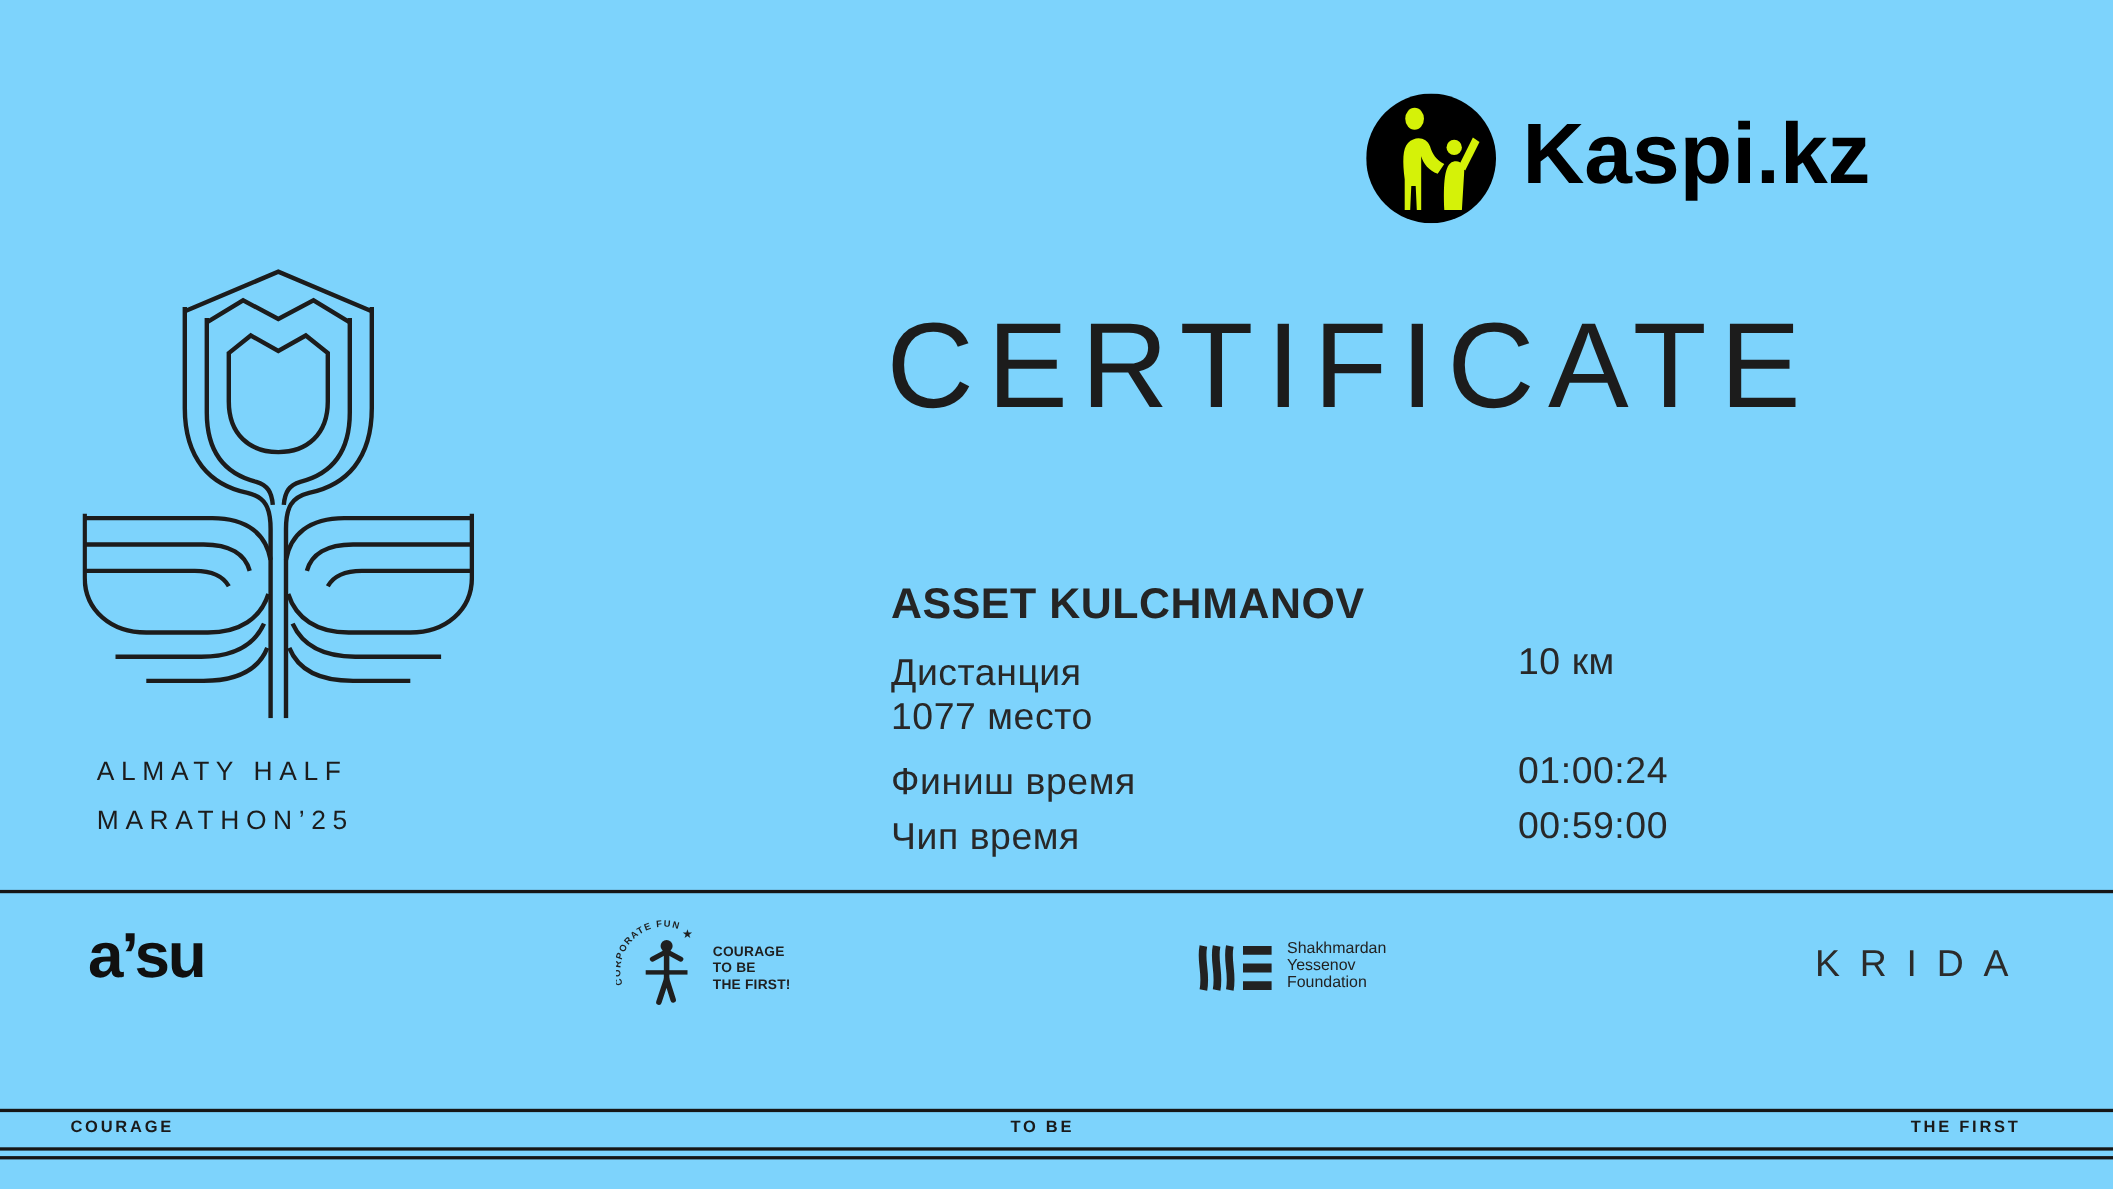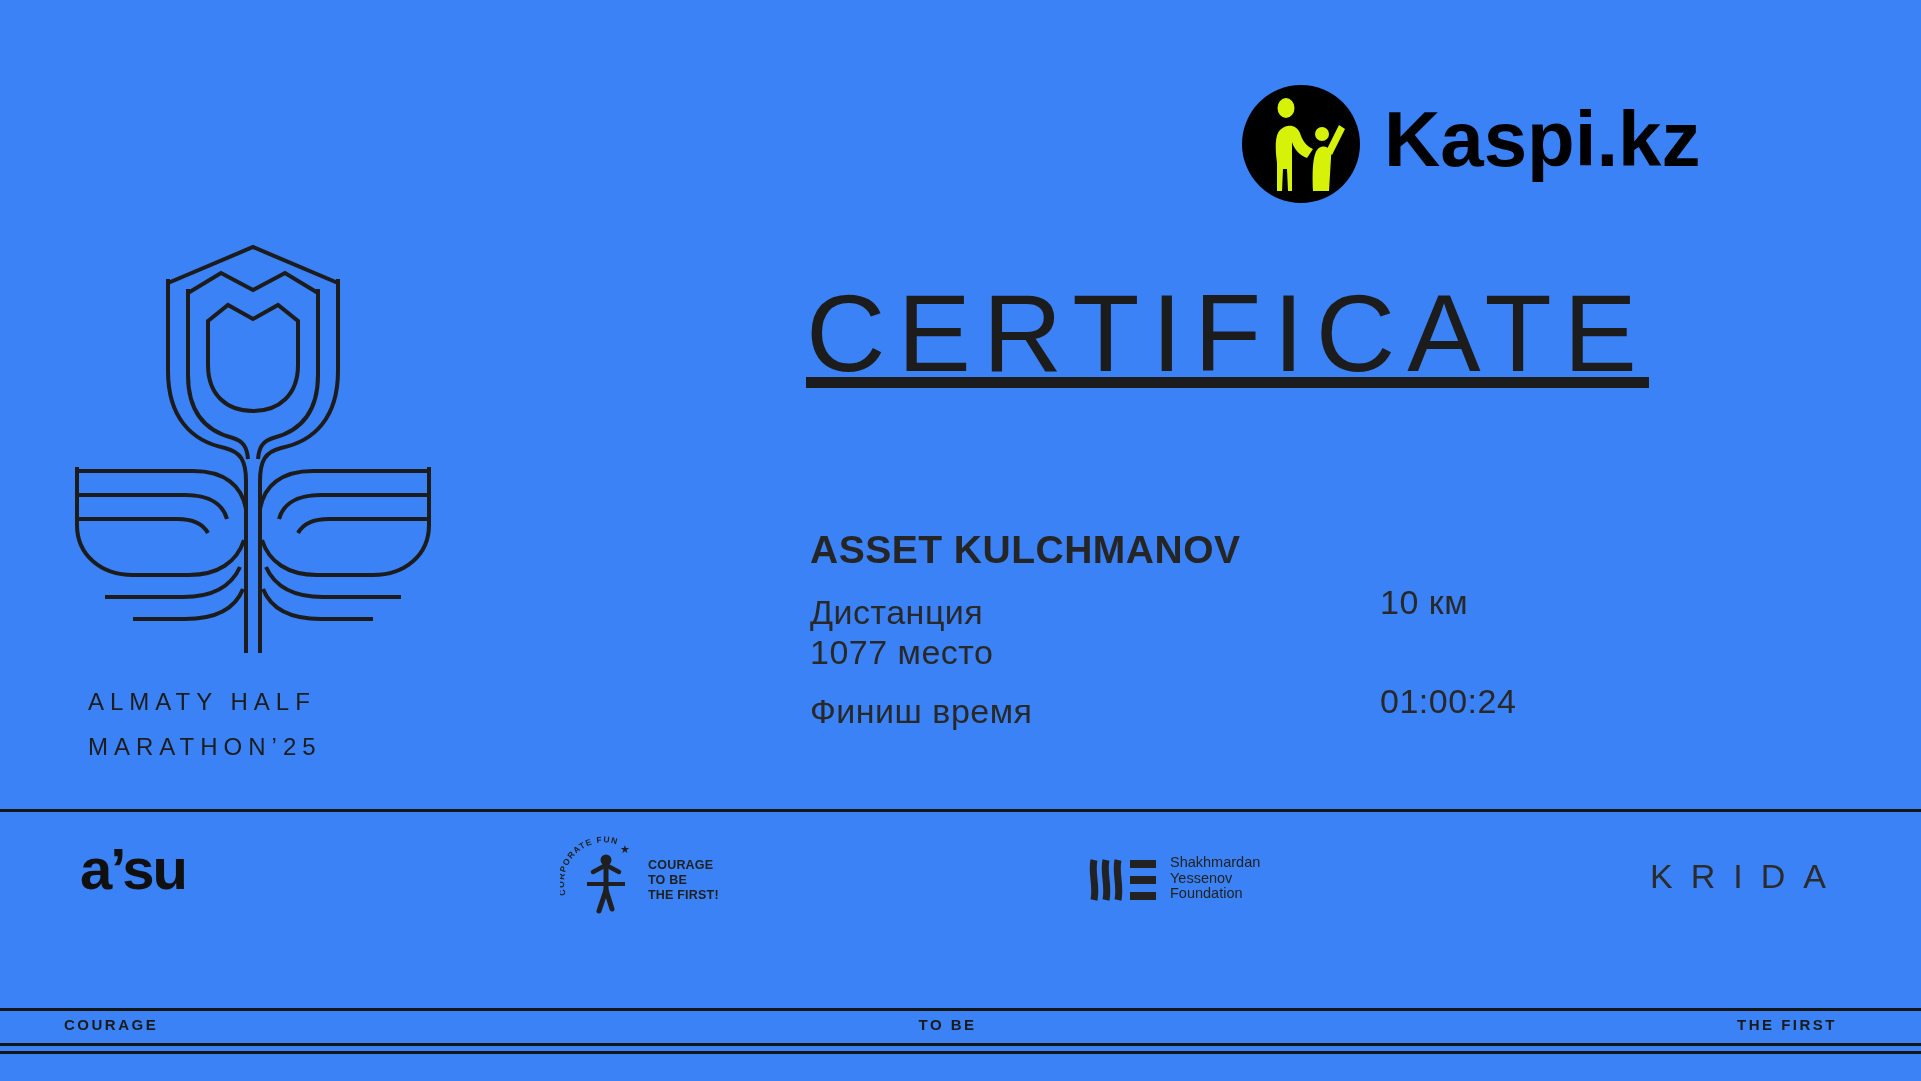--- a/index.html
+++ b/index.html
@@ -1,32 +1,32 @@
 <!DOCTYPE html>
 <html><head>
 <meta charset="utf-8">
 <style>
   html,body{margin:0;padding:0;background:#D5F208;}
-  .stage{position:relative;width:1921px;height:1081px;background:#3b82f6;overflow:hidden;
+  .stage{position:relative;width:1921px;height:1081px;background:#7dd3fc;overflow:hidden;
          font-family:"Liberation Sans",sans-serif;color:#2A2A2A;}
   .hr{position:absolute;left:0;width:1921px;height:3px;background:#161616;}
 
   
   .kaspi-circle{position:absolute;left:1242px;top:85px;width:118px;height:118px;}
   .kaspi-word{position:absolute;left:1384px;top:100px;font-size:78px;line-height:78px;
               font-weight:700;color:#000;letter-spacing:0px;white-space:nowrap;}
 
   
   .tulip{position:absolute;left:75px;top:243px;}
   .event-title{position:absolute;left:88px;top:679px;font-size:24px;line-height:45px;
                letter-spacing:6px;font-weight:500;color:#1C1C1C;white-space:nowrap;}
 
   
   .cert-title{position:absolute;left:806px;top:278px;font-size:110px;line-height:110px;
-              font-weight:500;letter-spacing:12px;color:#1C1C1C;white-space:nowrap;text-decoration:underline;}
+              font-weight:500;letter-spacing:12px;color:#1C1C1C;white-space:nowrap;}
   .recipient{position:absolute;left:810px;top:478px;font-size:39px;line-height:48px;
              font-weight:700;letter-spacing:0.5px;color:#252525;white-space:nowrap;margin-top:48px;}
   .fields{position:absolute;left:810px;top:578px;width:900px;}
   .frow{display:flex;height:49.6px;align-items:center;font-size:34px;letter-spacing:0.5px;color:#282828;}
   .flabel{width:570px;white-space:nowrap;margin-top:20px;}
   .fvalue{white-space:nowrap;}
 
   
   .asu{position:absolute;left:80px;top:838px;font-size:58px;line-height:62px;font-weight:700;
        letter-spacing:-2px;color:#101010;white-space:nowrap;}
@@ -105,20 +105,24 @@
       <div class="flabel">Дистанция</div>
       <div class="fvalue">10 км</div>
     </div>
     <div class="frow">
       <div class="fvalue">1077 место</div>
     </div>
     <div class="frow">
       <div class="flabel">Финиш время</div>
       <div class="fvalue">01:00:24</div>
     </div>
+    <div class="frow">
+      <div class="flabel">Чип время</div>
+      <div class="fvalue">00:59:00</div>
+    </div>
   </div>
 
   <div class="hr" style="top:809px;"></div>
 
   <div class="asu">a’su</div>
 
   <svg class="cf" width="150" height="88" viewBox="0 0 150 88">
     <defs>
         <path id="cfArc" d="M 6 62 A 40 40 0 0 1 58 12"></path>
       </defs>

